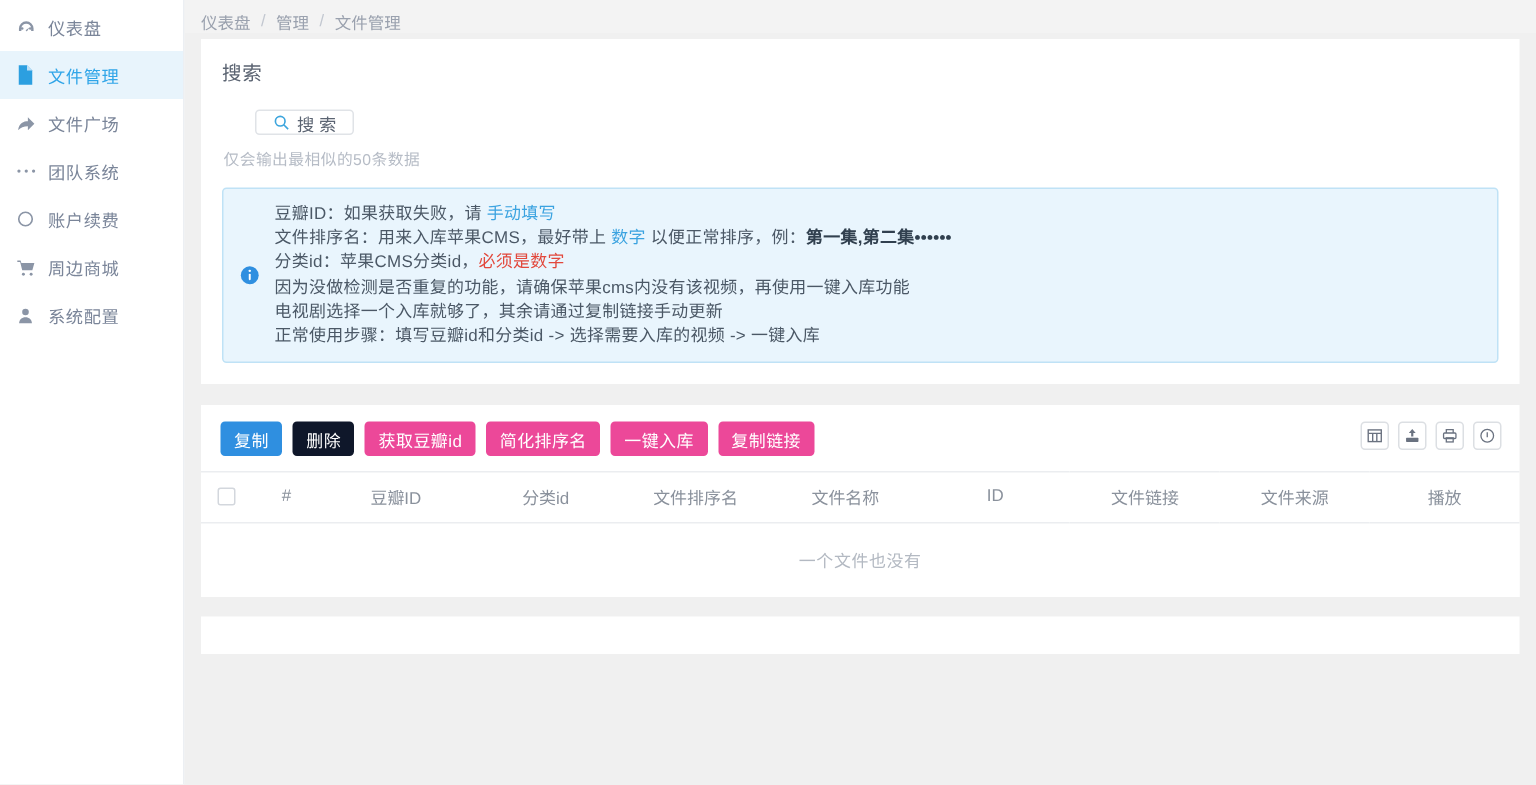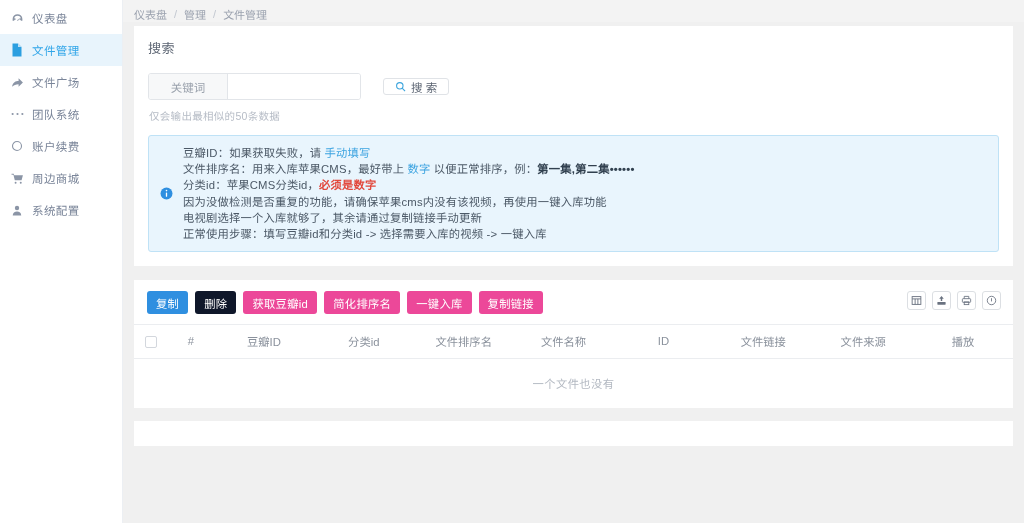--- a/index.html
+++ b/index.html
@@ -168,21 +168,21 @@
   }
   .alert-body { flex: 1 1 auto; }
   .alert-line {
     font-size: 11.3px;
     line-height: 16.2px;
     color: #4b5866;
     letter-spacing: .2px;
     white-space: nowrap;
   }
   .lk { color: #3ba3e0; font-family: Liberation Serif, serif; }
-  .em-red { color: #e2483c; font-weight: bold; }
+  .em-red { color: #e2483c; font-weight: normal; }
   .em-bold { color: #31404f; font-weight: bold; }
 
   
   .card.table-card { margin-top: 14px; padding-bottom: 0; }
   .toolbar {
     display: flex;
     align-items: flex-start;
     padding: 11px 12px 10px 13px;
   }
   .btn {
@@ -346,24 +346,20 @@
       <span class="sep">/</span>
       <span class="crumb">管理</span>
       <span class="sep">/</span>
       <span class="crumb">文件管理</span>
     </div>
 
     <section class="card search-card">
       <div class="card-title">搜索</div>
 
       <div class="search-row">
-        <div class="input-group">
-          <span class="input-addon">关键词</span>
-          <input type="text" value="" placeholder="" style="">
-        </div>
         <button class="btn-search">
           <span class="mag">
             <svg width="11" height="11" viewBox="0 0 24 24" fill="none" stroke="currentColor" stroke-width="2.4">
               <circle cx="10.5" cy="10.5" r="7"></circle>
                 <path d="M15.6 15.6L22 22"></path>
             </svg>
           </span>
           <span>搜 索</span>
         </button>
       </div>

